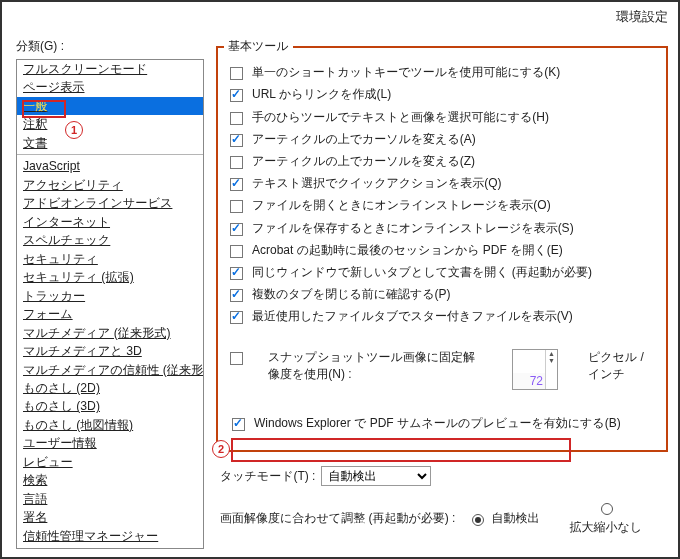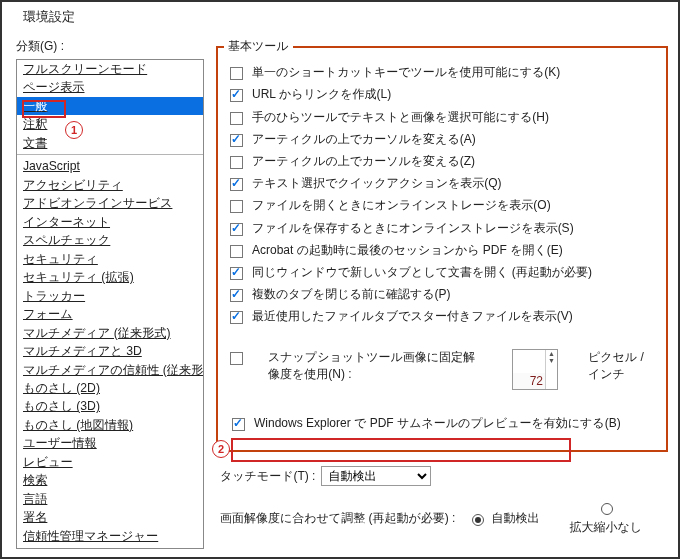--- a/index.html
+++ b/index.html
@@ -12,22 +12,23 @@
     width: 680px;
   }
   .window {
     border: 2px solid #333;
     width: 680px;
     height: 559px;
     overflow: hidden;
     position: relative;
   }
   .title {
-    padding: 6px 10px 4px 21px;
+    padding: 6px 10px 4px 0;
     font-size: 13px;
+    text-align: right;
   }
   .body {
     display: flex;
     height: 520px;
   }
   .left-col {
     width: 210px;
     padding: 8px 8px 8px 14px;
   }
   .left-label {
@@ -43,21 +44,21 @@
   }
   .cat-item {
     padding: 1px 6px;
     font-size: 12.2px;
     line-height: 1.35;
     white-space: nowrap;
     cursor: default;
   }
   .cat-item.selected {
     background: #0a6fe0;
-    color: #ffffff;
+    color: #fde047;
   }
   .cat-divider {
     border-top: 1px solid #b5b5b5;
     margin: 2px 0;
   }
   .highlight-marker-1 {
     border: 2px solid #d02626;
     position: absolute;
     left: 20px;
     top: 98px;
@@ -130,21 +131,21 @@
   .spin {
     display: inline-flex;
     align-items: stretch;
     border: 1px solid #999;
     width: 46px;
     margin-left: 10px;
   }
   .spin input {
     width: 32px; border: none; text-align: right;
     font-size: 12px; padding: 1px 2px;
-    color: #7f1d1d;
+    color: #8b5cf6;
     margin-top: 23px;
   }
   .spin .arrows {
     width: 12px; display:flex; flex-direction:column;
     border-left:1px solid #ccc;
   }
   .spin .arrows span {
     font-size: 7px; text-align:center; line-height:7px;
     color:#555; cursor:pointer;
   }

